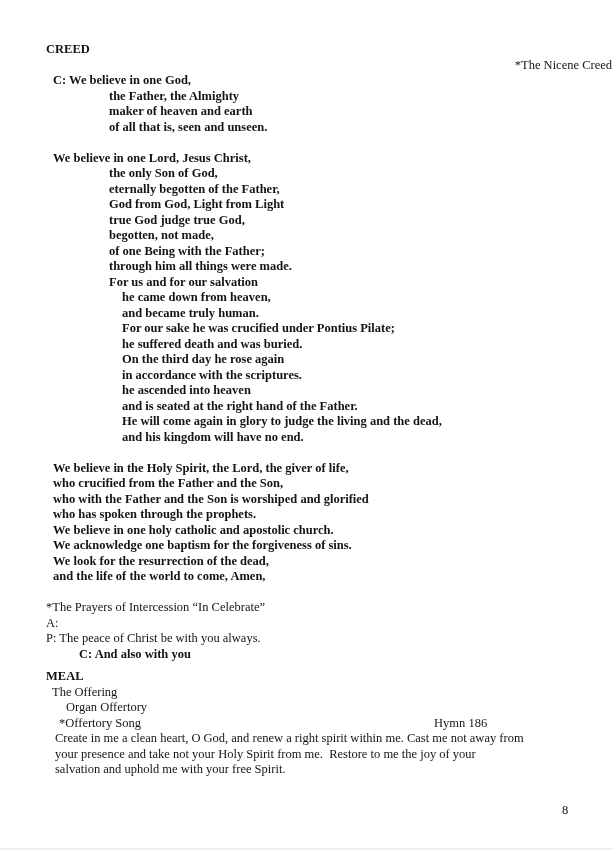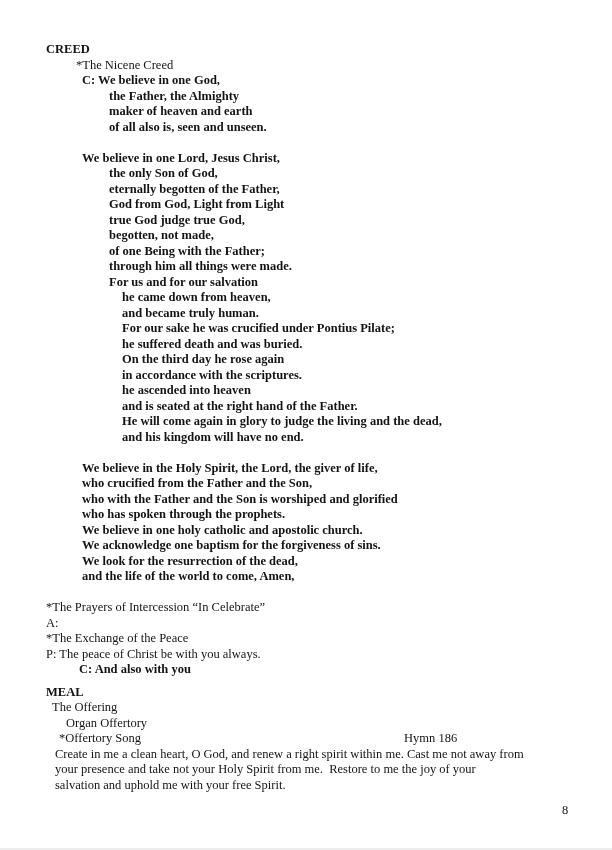--- a/index.html
+++ b/index.html
@@ -12,47 +12,47 @@
     font-size:12.5px;
     color:#141414;
   }
   .doc { position:absolute; top:42px; left:0; right:0; }
   .line { height:15.5px; line-height:15.5px; white-space:pre; }
   .b { font-weight:bold; }
   .blank { height:15.5px; }
   .blank-sm { height:7px; }
 
   .lv-heading  { padding-left:46px; }
-  .lv-nicene   { padding-left:76px; }
-  .lv-stanza   { padding-left:82px; }
+  .lv-nicene   { padding-left:76px;text-align:right; }
+  .lv-stanza   { padding-left:53px; }
   .lv-sub      { padding-left:109px; }
   .lv-deep     { padding-left:122px; }
   .lv-liturgy  { padding-left:46px; }
   .lv-response { padding-left:79px; }
   .lv-offering { padding-left:52px; }
   .lv-organ    { padding-left:66px; }
   .lv-offsong  { padding-left:59px; }
   .lv-para     { padding-left:55px; }
 
-  .right-tag { position:absolute; left:404px; }
+  .right-tag { position:absolute; left:434px; }
 
   .pagenum { position:absolute; top:803px; left:562px; height:15px; line-height:15px; }
   .bottom-edge { position:absolute; left:0; right:0; bottom:0; height:2px; background:#ededed; }
 </style>
 </head>
 <body>
 
 <div class="page">
   <div class="doc" id="doc">
       <div class="line lv-heading b"><span>CREED</span></div>
       <div class="line lv-nicene"><span>*The Nicene Creed</span></div>
       <div class="line lv-stanza b"><span>C: We believe in one God,</span></div>
       <div class="line lv-sub b"><span>the Father, the Almighty</span></div>
       <div class="line lv-sub b"><span>maker of heaven and earth</span></div>
-      <div class="line lv-sub b"><span>of all also is, seen and unseen.</span></div>
+      <div class="line lv-sub b"><span>of all that is, seen and unseen.</span></div>
       <div class="blank"></div>
       <div class="line lv-stanza b"><span>We believe in one Lord, Jesus Christ,</span></div>
       <div class="line lv-sub b"><span>the only Son of God,</span></div>
       <div class="line lv-sub b"><span>eternally begotten of the Father,</span></div>
       <div class="line lv-sub b"><span>God from God, Light from Light</span></div>
       <div class="line lv-sub b"><span>true God judge true God,</span></div>
       <div class="line lv-sub b"><span>begotten, not made,</span></div>
       <div class="line lv-sub b"><span>of one Being with the Father;</span></div>
       <div class="line lv-sub b"><span>through him all things were made.</span></div>
       <div class="line lv-sub b"><span>For us and for our salvation</span></div>
@@ -71,21 +71,20 @@
       <div class="line lv-stanza b"><span>who crucified from the Father and the Son,</span></div>
       <div class="line lv-stanza b"><span>who with the Father and the Son is worshiped and glorified</span></div>
       <div class="line lv-stanza b"><span>who has spoken through the prophets.</span></div>
       <div class="line lv-stanza b"><span>We believe in one holy catholic and apostolic church.</span></div>
       <div class="line lv-stanza b"><span>We acknowledge one baptism for the forgiveness of sins.</span></div>
       <div class="line lv-stanza b"><span>We look for the resurrection of the dead,</span></div>
       <div class="line lv-stanza b"><span>and the life of the world to come, Amen,</span></div>
       <div class="blank"></div>
       <div class="line lv-liturgy"><span>*The Prayers of Intercession “In Celebrate”</span></div>
       <div class="line lv-liturgy"><span>A:</span></div>
-      <div class="line lv-liturgy"><span>*The Exchange of the Peace</span></div>
       <div class="line lv-liturgy"><span>P: The peace of Christ be with you always.</span></div>
       <div class="line lv-response b"><span>C: And also with you</span></div>
       <div class="blank-sm"></div>
       <div class="line lv-heading b"><span>MEAL</span></div>
       <div class="line lv-offering"><span>The Offering</span></div>
       <div class="line lv-organ"><span>Organ Offertory</span></div>
       <div class="line lv-offsong"><span>*Offertory Song</span><span class="right-tag">Hymn 186</span></div>
       <div class="line lv-para"><span>Create in me a clean heart, O God, and renew a right spirit within me. Cast me not away from</span></div>
       <div class="line lv-para"><span>your presence and take not your Holy Spirit from me.  Restore to me the joy of your</span></div>
       <div class="line lv-para"><span>salvation and uphold me with your free Spirit.</span></div>

